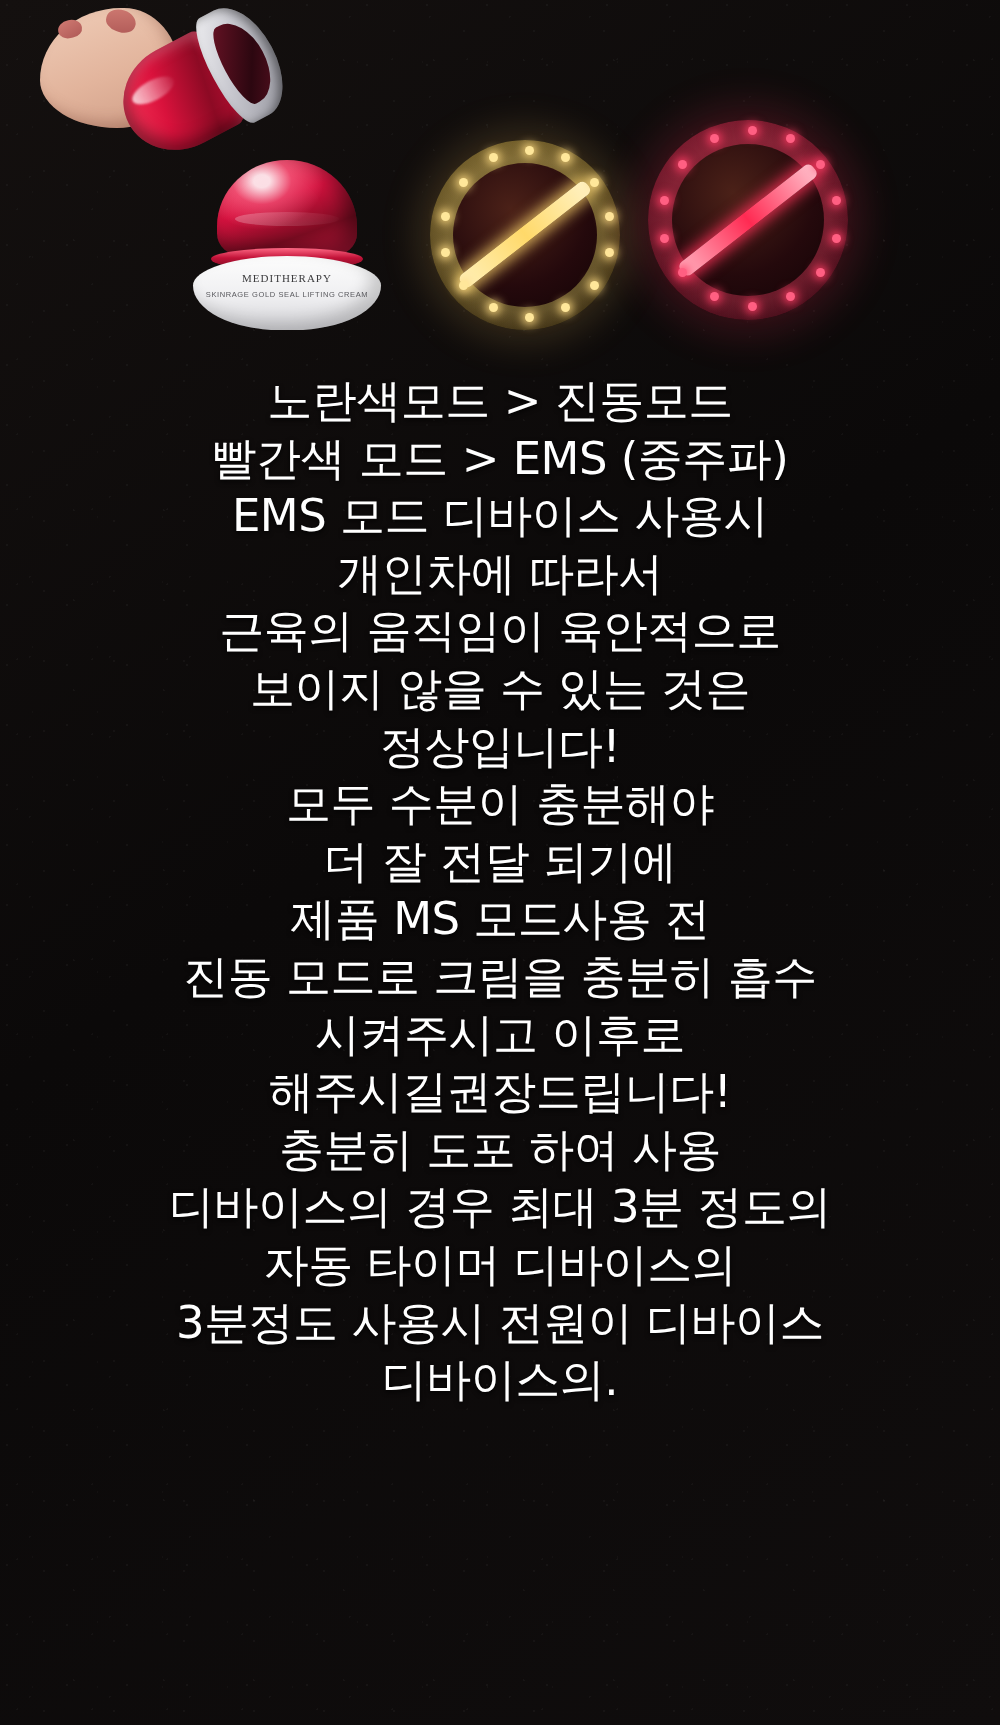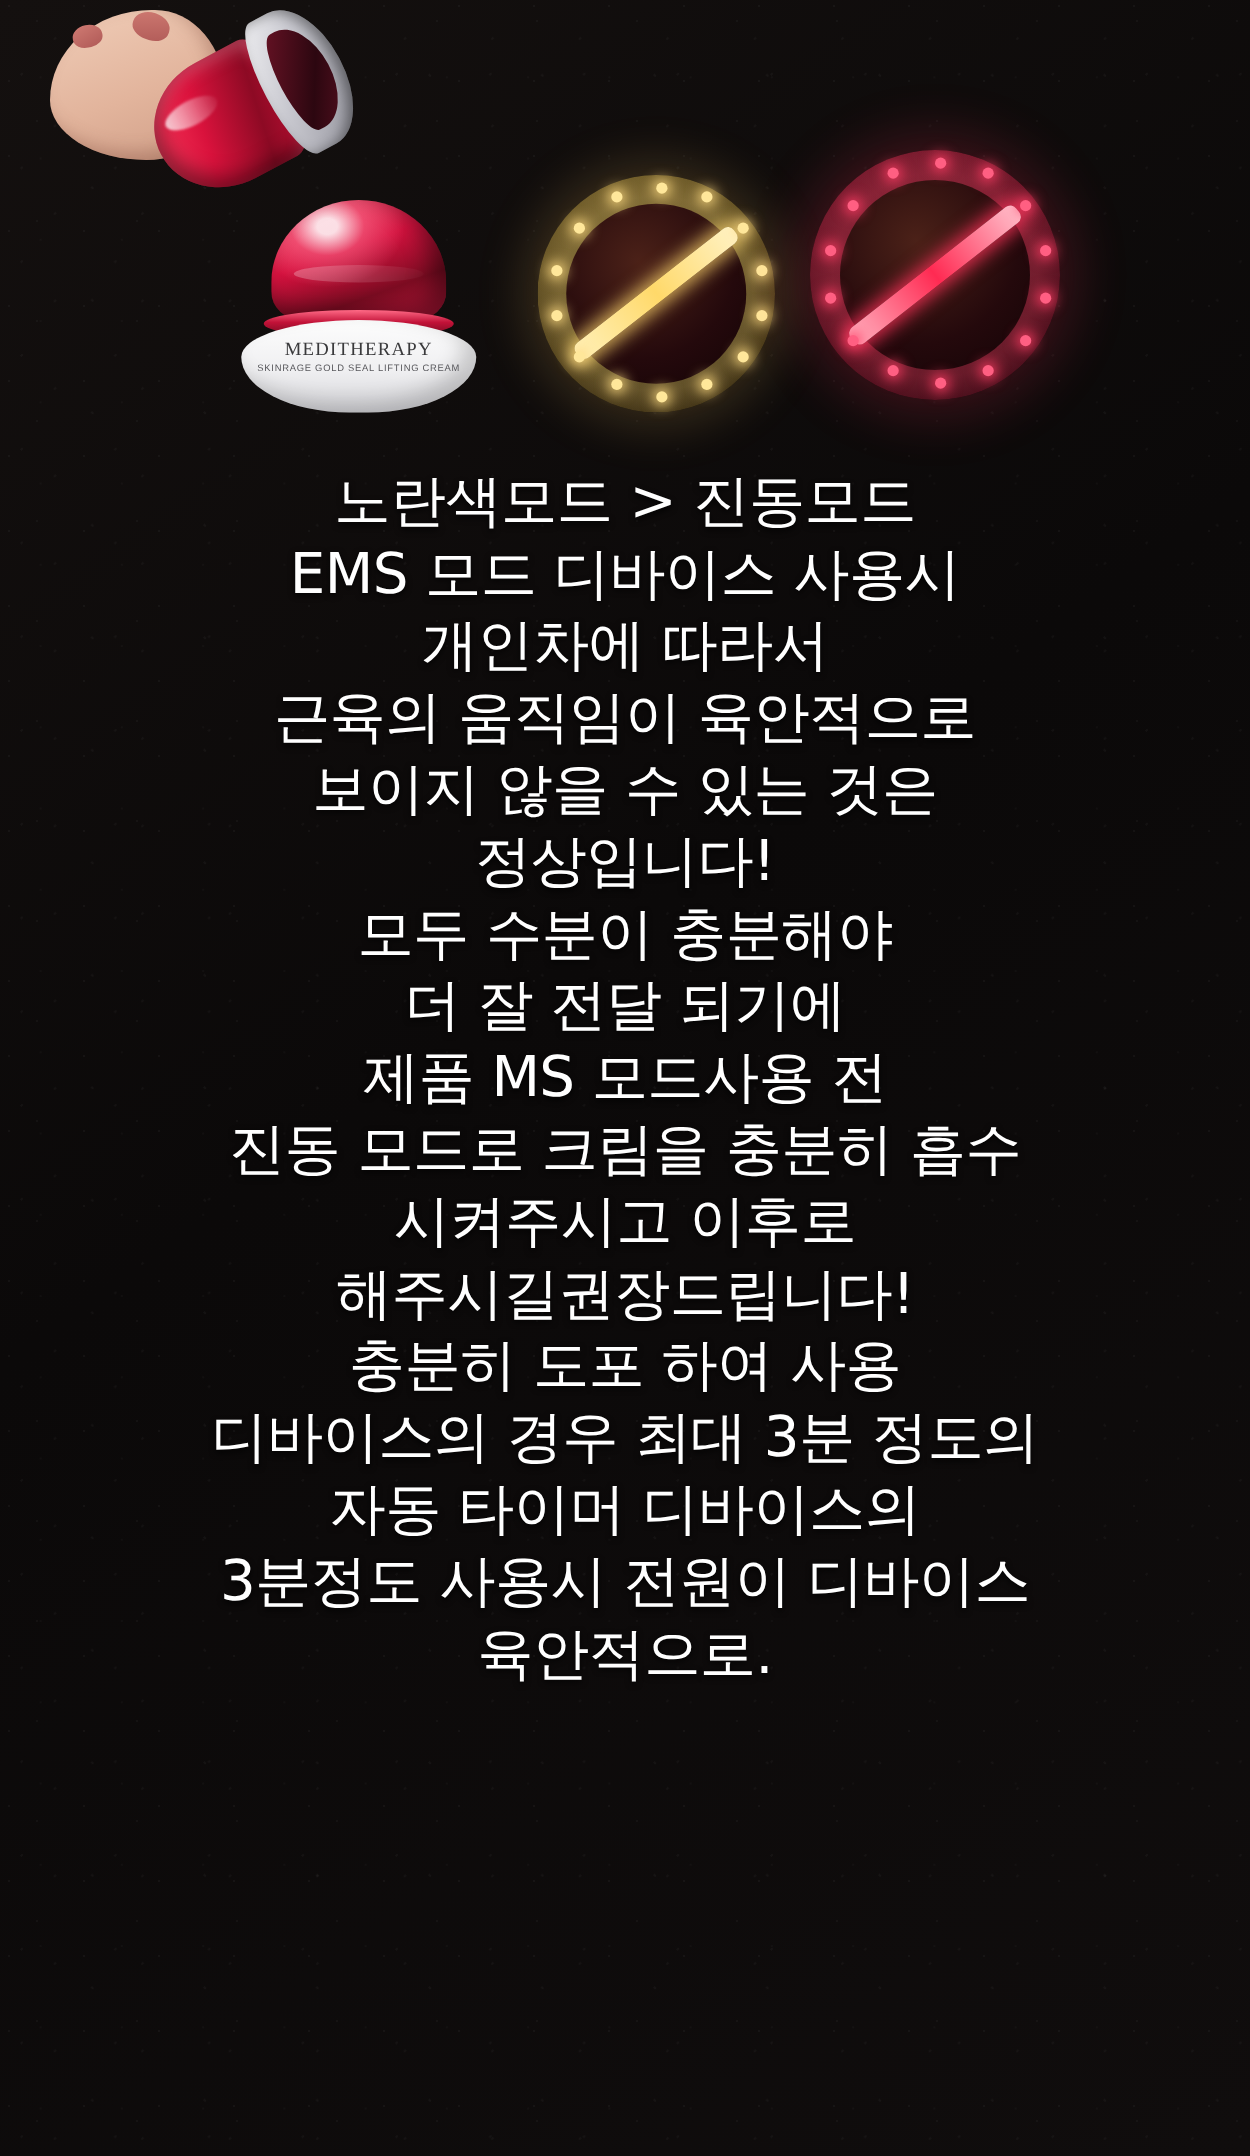--- a/index.html
+++ b/index.html
@@ -163,21 +163,21 @@
     background: linear-gradient(180deg, #fdfdfd 0%, #efeff1 55%, #d5d5d9 100%);
     border-radius: 50% 50% 46% 46% / 40% 40% 60% 60%;
     box-shadow: inset -10px -8px 16px rgba(0,0,0,0.18);
   }
   .jar-brand {
     position: absolute;
     left: 0;
     top: 16px;
     width: 188px;
     text-align: center;
-    font-size: 15px;
+    font-size: 11px;
     letter-spacing: 1px;
     color: #3a3a3c;
     font-family: "Liberation Serif", serif;
   }
   .jar-sub {
     position: absolute;
     left: 0;
     top: 34px;
     width: 188px;
     text-align: center;
@@ -334,31 +334,32 @@
       <div class="dot" style="left:6%;top:57%;"></div>
       <div class="dot" style="left:6%;top:38%;"></div>
       <div class="dot" style="left:15%;top:20%;"></div>
       <div class="dot" style="left:31%;top:7%;"></div>
     </div>
 
   </div>
 
   <div class="caption">
     <span class="line">노란색모드 &gt; 진동모드</span>
+    <span class="line">빨간색 모드 &gt; EMS (중주파)</span>
     <span class="line">EMS 모드 디바이스 사용시</span>
     <span class="line">개인차에 따라서</span>
     <span class="line">근육의 움직임이 육안적으로</span>
     <span class="line">보이지 않을 수 있는 것은</span>
     <span class="line">정상입니다!</span>
     <span class="line">모두 수분이 충분해야</span>
     <span class="line">더 잘 전달 되기에</span>
     <span class="line">제품 MS 모드사용 전</span>
     <span class="line">진동 모드로 크림을 충분히 흡수</span>
     <span class="line">시켜주시고 이후로</span>
     <span class="line">해주시길권장드립니다!</span>
     <span class="line">충분히 도포 하여 사용</span>
     <span class="line">디바이스의 경우 최대 3분 정도의</span>
     <span class="line">자동 타이머 디바이스의</span>
     <span class="line">3분정도 사용시 전원이 디바이스</span>
-    <span class="line">육안적으로.</span>
+    <span class="line">디바이스의.</span>
   </div>
 
 </div>
 
 </body></html>

